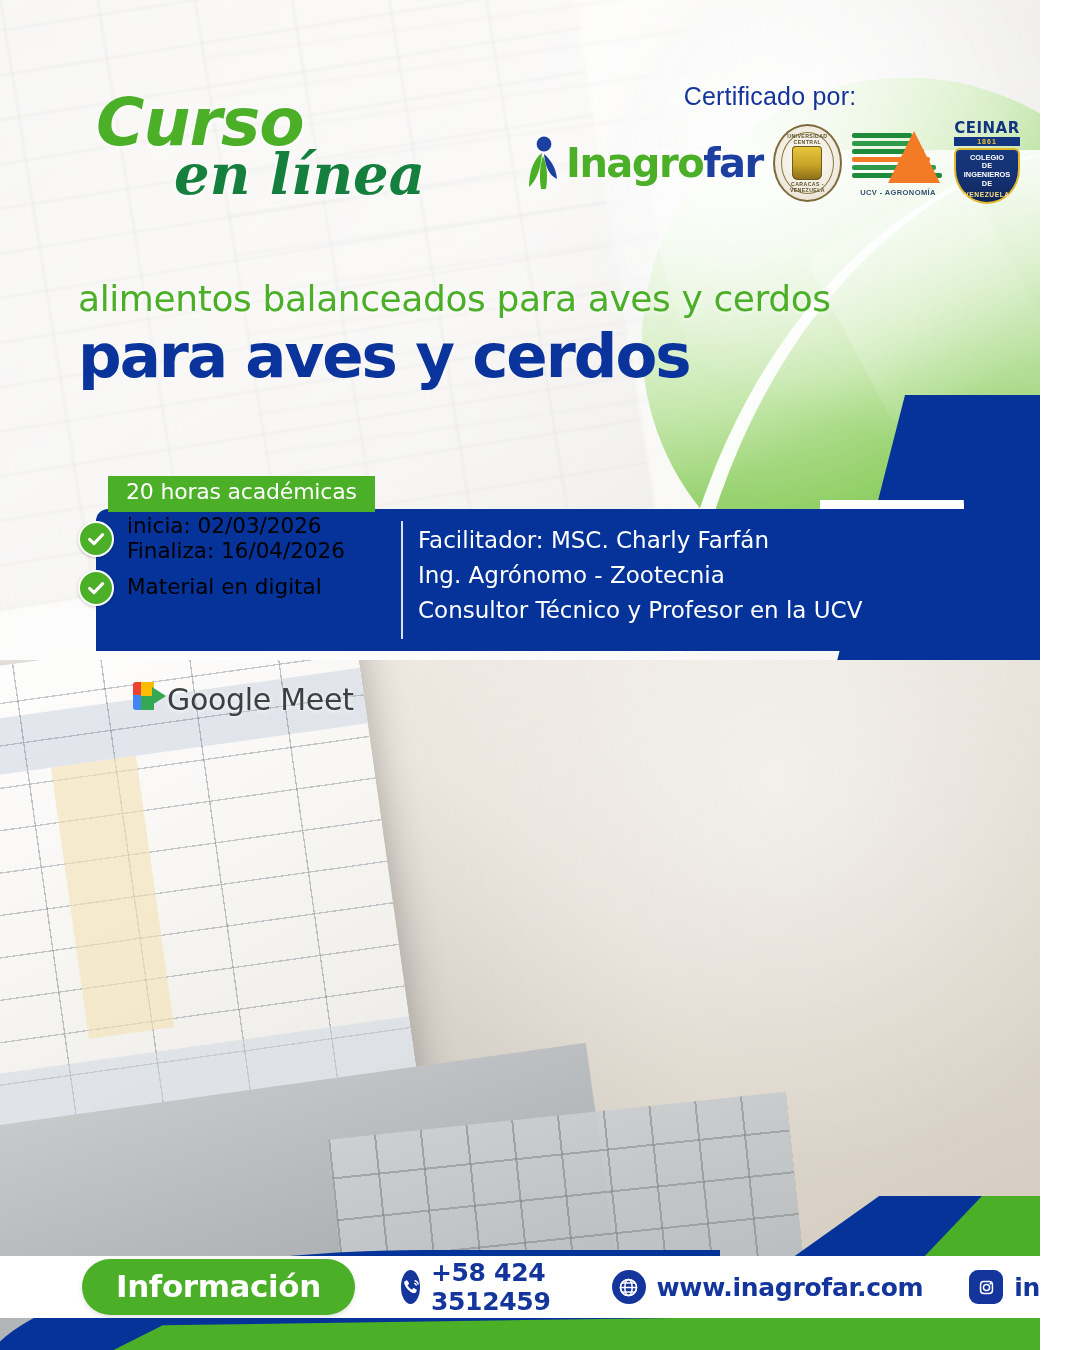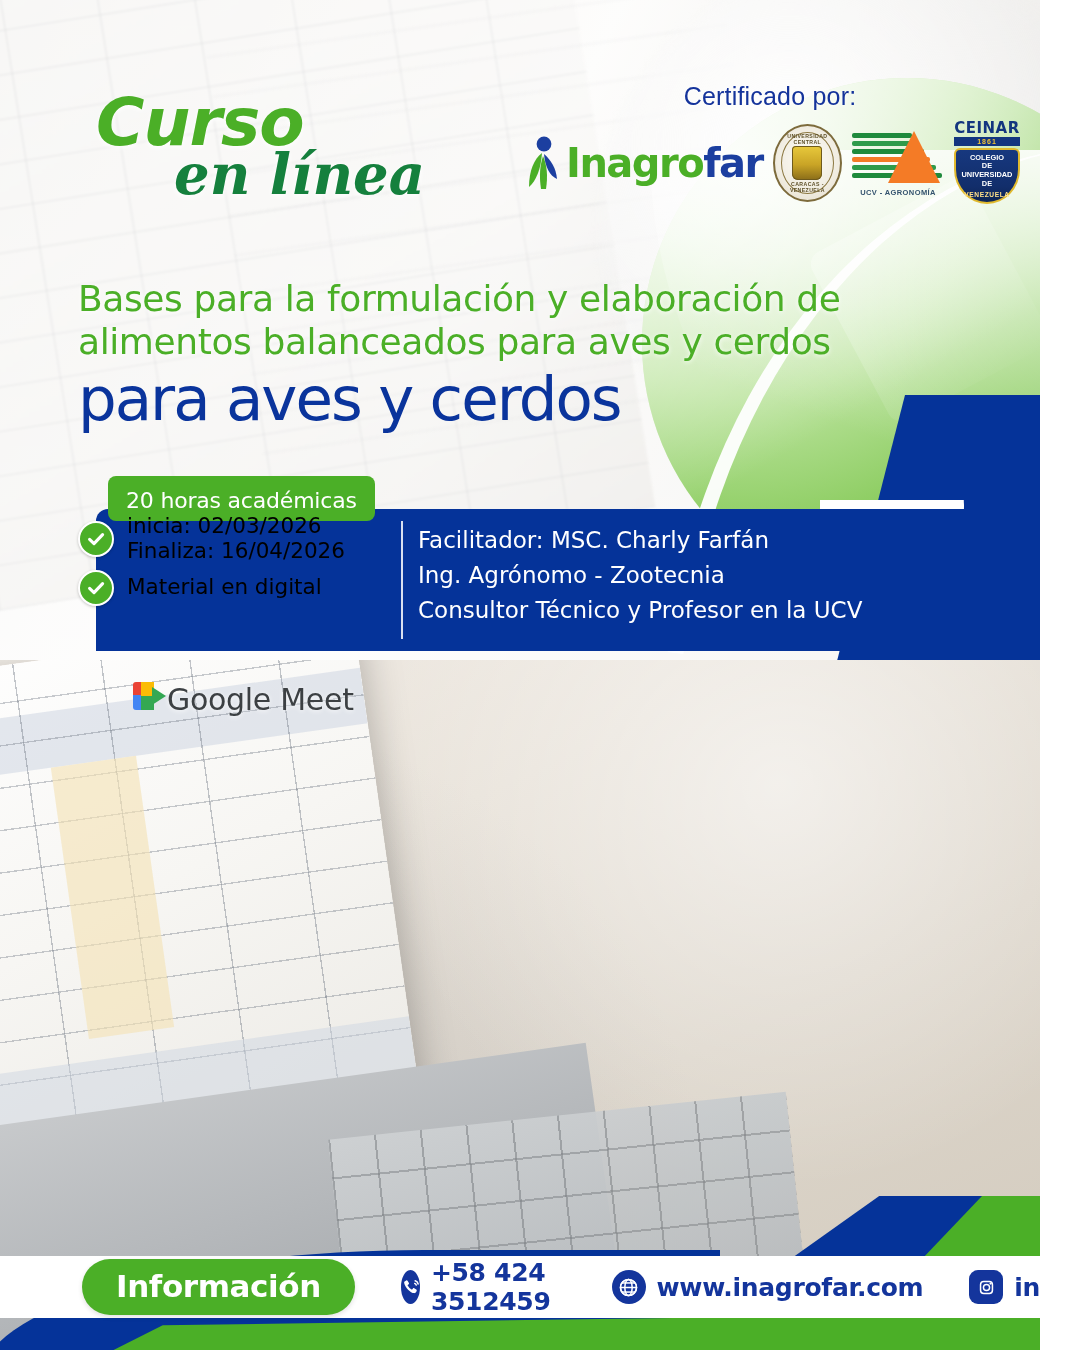--- a/index.html
+++ b/index.html
@@ -150,29 +150,29 @@
 
   
   .title-block { position:absolute; left:78px; top:278px; width:820px; }
   .title-green {
     font-family:"DejaVu Sans", sans-serif;
     color:#4BAF27; font-size:36px; line-height:1.19; font-weight:400; letter-spacing:-.4px;
     text-shadow:0 1px 5px rgba(255,255,255,.85);
   }
   .title-blue {
     font-family:"DejaVu Sans", sans-serif;
-    color:#0A349C; font-size:61px; font-weight:400; line-height:1.02; letter-spacing:-2px;
+    color:#0A349C; font-size:61px; font-weight:700; line-height:1.02; letter-spacing:-2px;
     margin-top:4px;
   }
 
   
   .hours-pill {
     position:absolute; left:108px; top:476px; z-index:6;
-    background:#4BAF27; color:#fff; border-radius:8px;
-    padding:12px 18px 8px; font-size:22px; letter-spacing:-.2px;
+    background:#4BAF27; color:#fff; border-radius:0;
+    padding:3px 18px 8px; font-size:22px; letter-spacing:-.2px;
     font-family:"DejaVu Sans", sans-serif;
   }
   .info-panel {
     position:absolute; left:96px; top:509px; width:904px; height:142px;
     background:#053399; border-radius:12px 0 0 0; z-index:4;
   }
   .info-row { display:flex; align-items:center; gap:13px; margin-bottom:4px; }
   .chk {
     width:36px; height:36px; min-width:36px; border-radius:50%;
     background:#4BAF27; border:2.5px solid #ffffff;
@@ -331,31 +331,30 @@
         </div>
         <div class="g-label">UCV - AGRONOMÍA</div>
       </div>
 
       <div class="badge-ceinar">
         <div class="ceinar-top">CEINAR</div>
         <div class="ceinar-year">1861</div>
         <div class="ceinar-shield">
           <span>COLEGIO</span>
           <span>DE</span>
-          <span>UNIVERSIDAD</span>
+          <span>INGENIEROS</span>
           <span>DE</span>
           <span class="vz">VENEZUELA</span>
         </div>
       </div>
 
     </div>
   </div>
 
   <div class="title-block">
-    <div class="title-green">Bases para la formulación y elaboración de</div>
     <div class="title-green">alimentos balanceados para aves y cerdos</div>
     <div class="title-blue">para aves y cerdos</div>
   </div>
 
   <div class="blue-wedge"></div>
   <div class="blue-wedge-curve"></div>
 
   <div class="hours-pill">20 horas académicas</div>
 
   <div class="info-panel">

